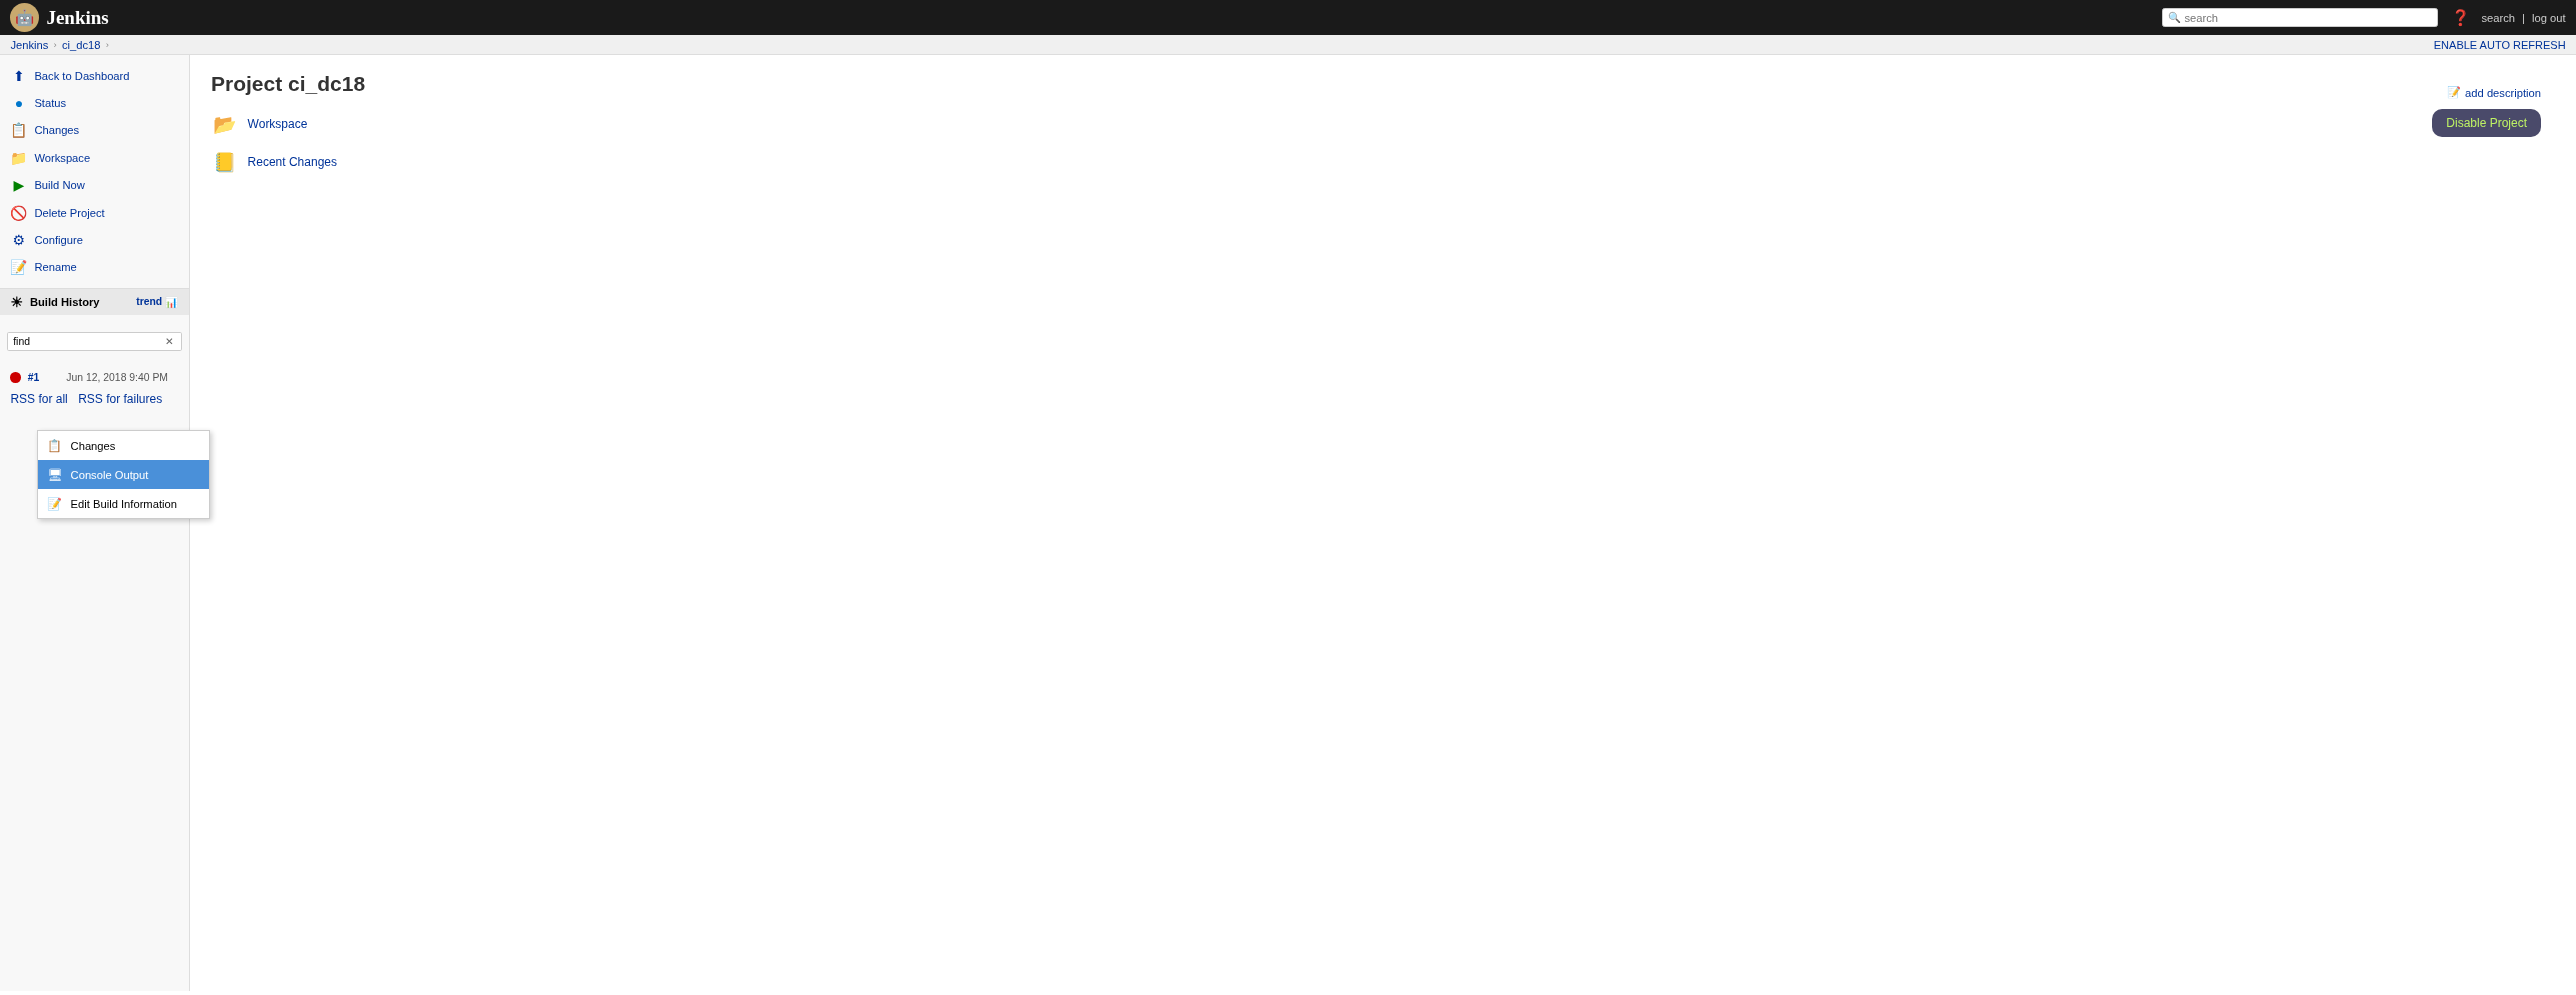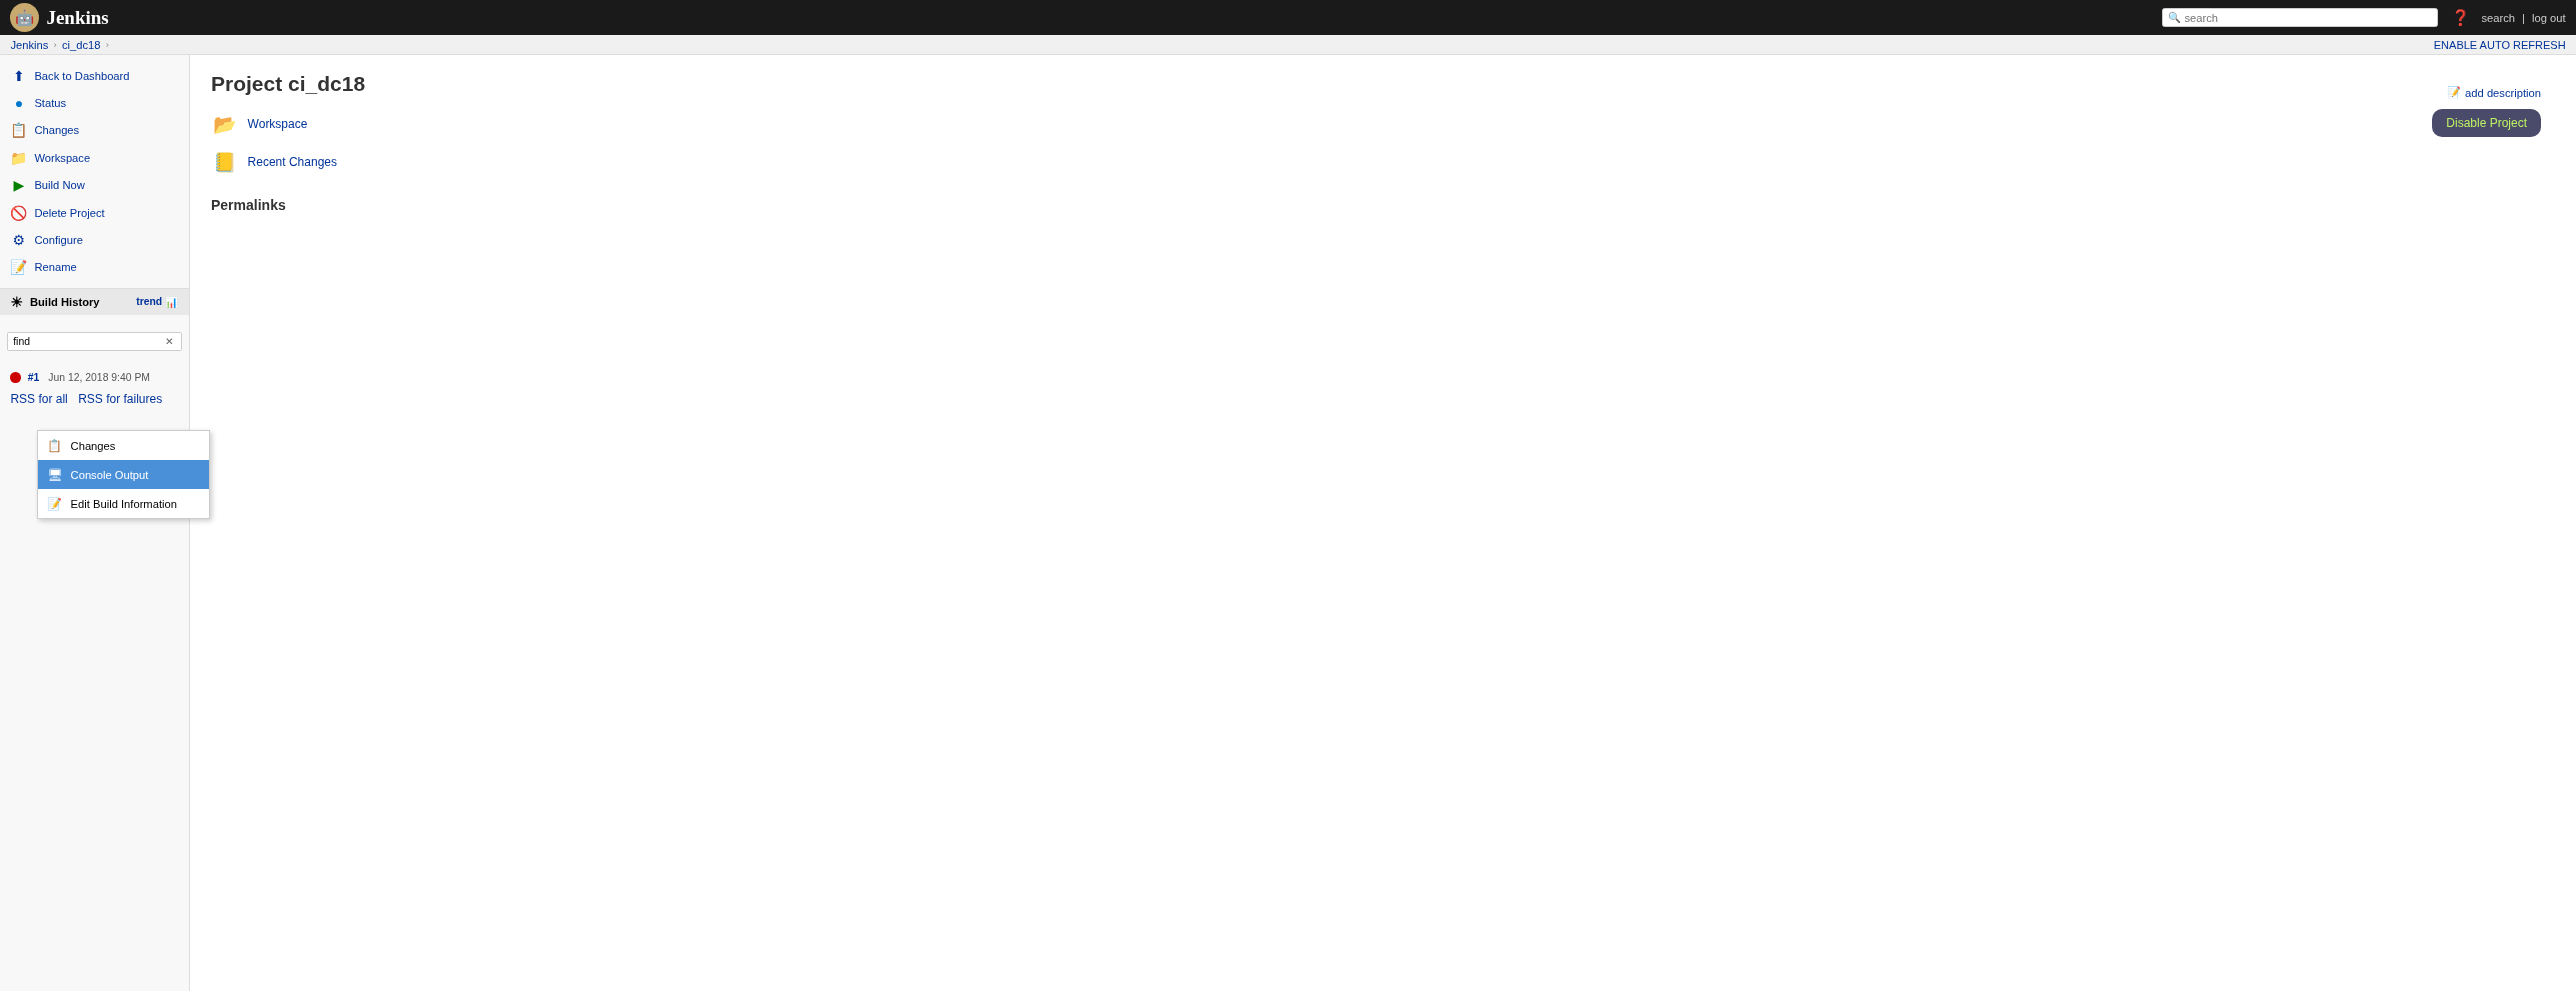--- a/index.html
+++ b/index.html
@@ -187,21 +187,21 @@
       font-size: 10.4px;
       cursor: pointer;
     }
     .build-entry .build-status-red {
       width: 10.4px; height: 10.4px;
       background: #cc0000;
       border-radius: 50%;
       flex-shrink: 0;
     }
     .build-entry .build-link { color: #003399; text-decoration: none; font-weight: bold; }
-    .build-entry .build-time { color: #555; margin-left: 2px; }
+    .build-entry .build-time { color: #555; margin-left: 20px; }
 
     #build-history-footer {
       padding: 5.2px 10.4px;
       display: flex;
       gap: 10.4px;
     }
     #build-history-footer a { color: #003399; font-size: 12px; text-decoration: none; }
 
     
     #context-menu {
@@ -421,21 +421,20 @@
           <div class="content-link-item">
             <span class="link-icon">📂</span>
             <a href="#">Workspace</a>
           </div>
           <div class="content-link-item">
             <span class="link-icon">📒</span>
             <a href="#">Recent Changes</a>
           </div>
         </div>
 
-        <div class="section-title">Permalinks</div>
       </div>
 
       <div id="right-panel">
         <a href="#" id="add-description-link">
           <span>📝</span>
           <span>add description</span>
         </a>
         <button id="disable-project-btn">Disable Project</button>
       </div>
     </div>

